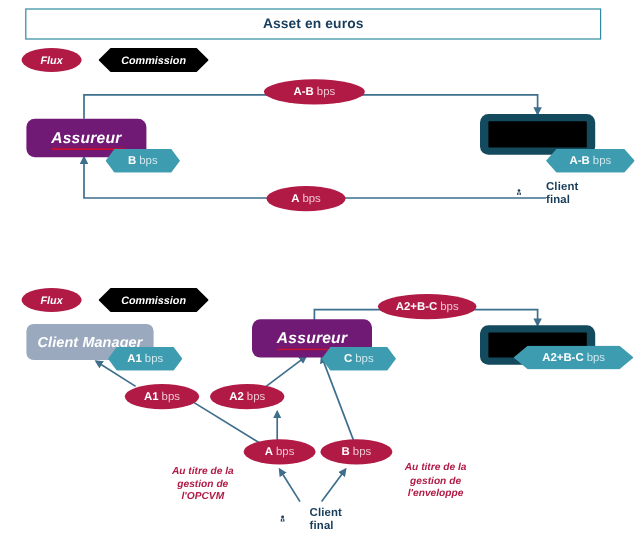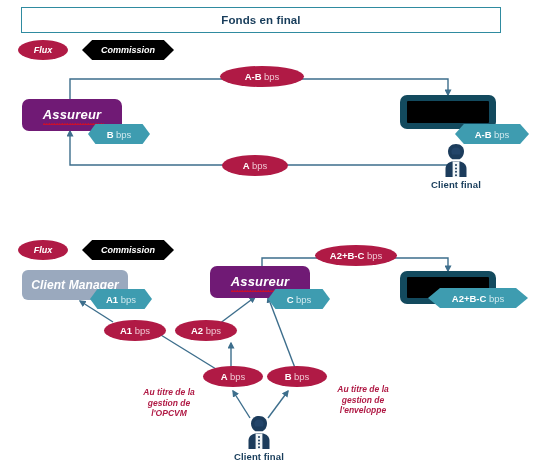--- a/index.html
+++ b/index.html
@@ -104,21 +104,21 @@
     color:#ffffff;
     font-size:9.5px;
     display:flex;align-items:center;justify-content:center;
     white-space:nowrap;
     clip-path:polygon(0% 50%,12% 0%,88% 0%,100% 50%,88% 100%,12% 100%);
   }
   .hex b{font-weight:bold;}
   .hex .unit{font-weight:normal;color:#CFE8EE;margin-left:2.5px;}
 
   
-  .client{position:absolute;display:flex;flex-direction:column;align-items:center;}
+  .client{position:absolute;display:flex;flex-direction:row;align-items:center;gap:20px;}
   .client .cap{
     color:#173C5A;font-size:9.5px;font-weight:bold;margin-top:1px;letter-spacing:.1px;
   }
 
   
   .annot{
     position:absolute;
     color:#B01A45;
     font-size:8.5px;font-style:italic;font-weight:bold;
     text-align:center;line-height:1.25;margin-top:29px;
@@ -157,21 +157,21 @@
       <path d="M 219 324 L 255 297" marker-end="url(#ah)"></path>
 
       <path d="M 295 368 L 268 297" marker-end="url(#ah)"></path>
 
       <path d="M 250 418 L 233 391" marker-end="url(#ah)"></path>
 
       <path d="M 268 418 L 288 391" marker-end="url(#ah)"></path>
     </g>
   </svg>
 
-  <div class="section-header" style="left:21px;top:7px;width:480px;height:26px;">Fonds en final</div>
+  <div class="section-header" style="left:21px;top:7px;width:480px;height:26px;">Asset en euros</div>
 
   <div class="legend-flux" style="left:18px;top:40px;width:50px;height:20px;">Flux</div>
 
   <div class="legend-comm" style="left:82px;top:40px;width:92px;height:20px;">Commission</div>
 
   <div class="box-assureur" style="left:22px;top:99px;width:100px;height:32px;">
     <span class="assureur-word">Assureur</span>
   </div>
 
   <div class="box-partner" style="left:400px;top:95px;width:96px;height:34px;">

